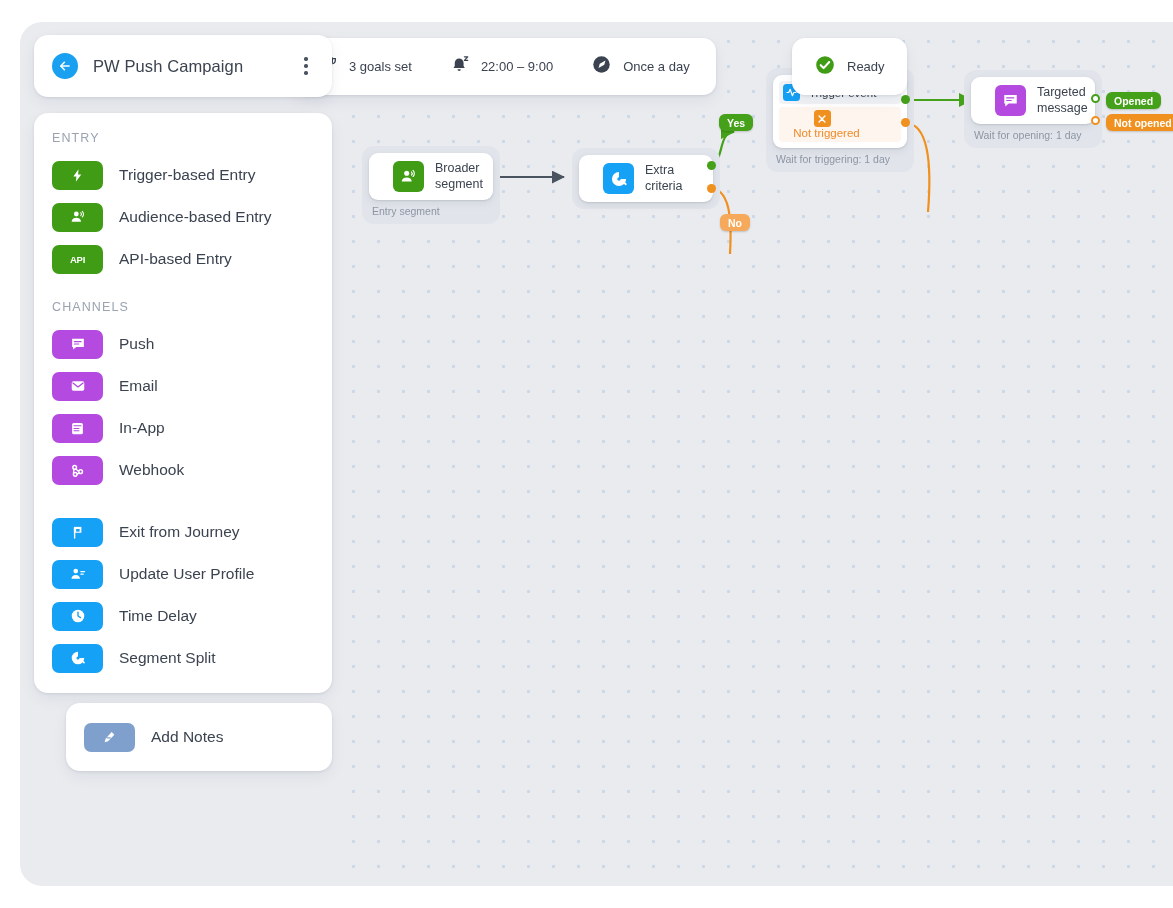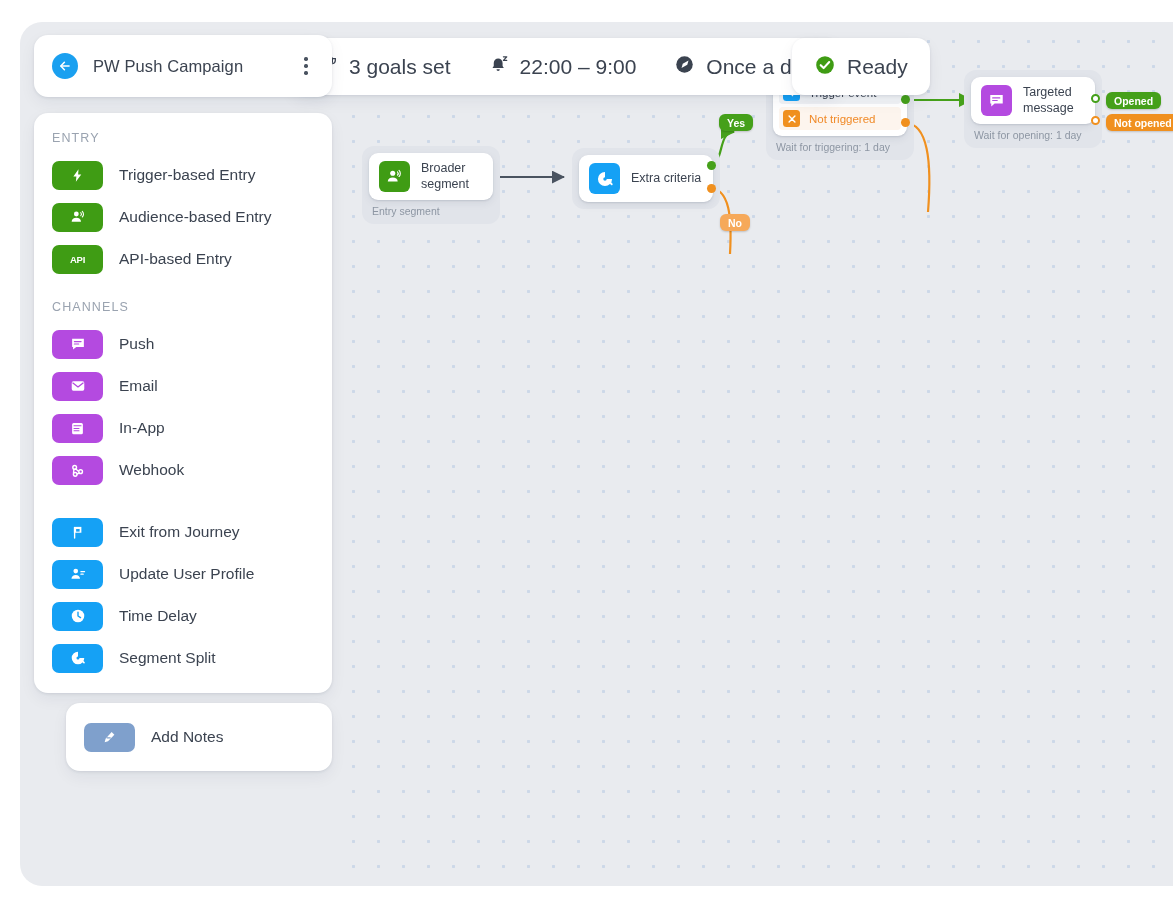--- a/index.html
+++ b/index.html
@@ -124,36 +124,36 @@
     align-items: center;
     box-shadow: 0 1px 3px rgba(25,40,70,.10), 0 6px 16px rgba(25,40,70,.06);
   }
   #toolbar-main { left: 272px; padding: 0 26px; gap: 38px; }
   #toolbar-status { left: 772px; padding: 0 22px; }
   .chip {
     display: flex; align-items: center; gap: 11px;
     cursor: pointer;
     white-space: nowrap;
   }
-  .chip-text { font-size: 21px; color: #3b4350; }
+  .chip-text { font-size: 13px; color: #3b4350; }
 
   
   .node-shell {
     position: absolute;
     background: #e1e4ea;
     border-radius: 12px;
     padding: 7px;
   }
   .node-card {
     background: #fff;
     border-radius: 9px;
     box-shadow: 0 1px 2px rgba(25,40,70,.13), 0 3px 8px rgba(25,40,70,.07);
     display: flex;
     align-items: center;
-    padding: 8px 10px;
+    padding: 8px 24px;
   }
   .node-icon {
     width: 31px; height: 31px; border-radius: 6px;
     display: flex; align-items: center; justify-content: center;
     flex: 0 0 auto;
   }
   .node-title {
     margin-left: 11px;
     font-size: 12.5px;
     color: #3b4350;
@@ -180,21 +180,21 @@
   }
   .row + .row { margin-top: 3px; }
   .row-ico {
     width: 17px; height: 17px; border-radius: 3.5px;
     display: flex; align-items: center; justify-content: center;
     flex: 0 0 auto;
   }
   .row-label { margin-left: 9px; white-space: nowrap; }
   .row-yes { background: #f1f3f6; }
   .row-yes .row-label { color: #3b4350; }
-  .row-no  { background: #fdf5ee; }
+  .row-no  { background: #fdf5ee; flex-direction: column; }
   .row-no .row-label { color: #f08a28; }
 
   
   .port {
     position: absolute;
     width: 9px; height: 9px;
     border-radius: 50%;
   }
   .port-green  { background: #45a01a; }
   .port-orange { background: #f0901f; }

